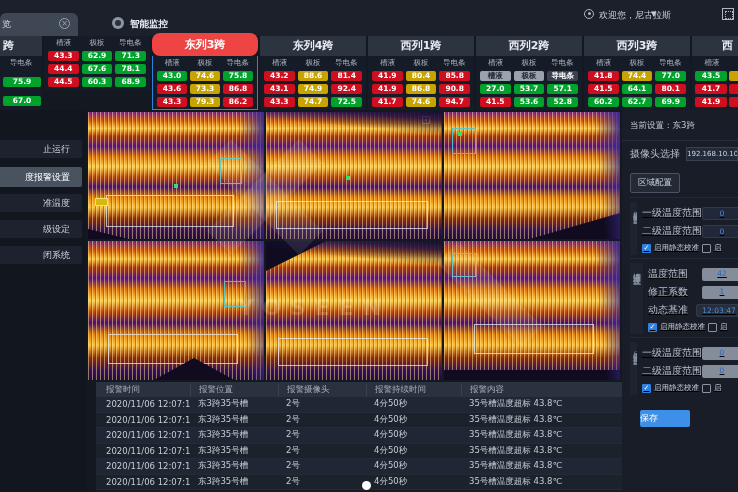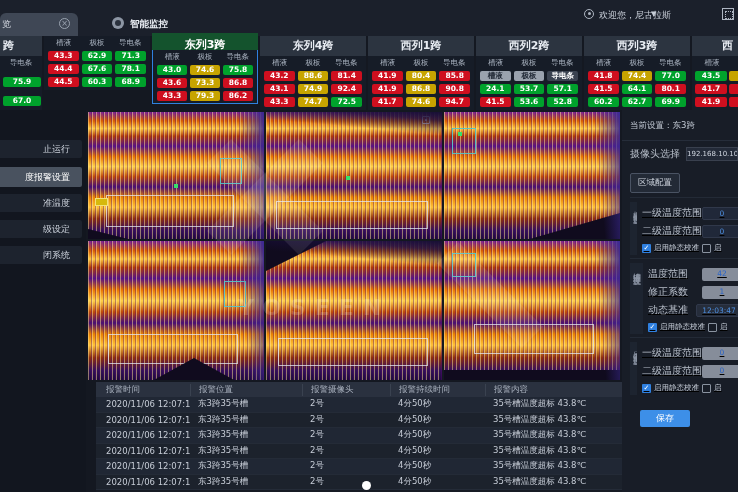--- a/index.html
+++ b/index.html
@@ -21,21 +21,21 @@
   .caret{position:absolute;left:651px;top:10px;font-size:7px;color:#c7cdd7;}
   .fs-ico{position:absolute;left:722px;top:8px;width:12px;height:12px;border:1px solid #aeb6c2;}
   .fs-ico:before{content:"";position:absolute;left:2px;top:2px;width:6px;height:6px;border:1px dotted #aeb6c2;}
 
   
   .span-col{position:absolute;top:36px;width:106px;height:74px;}
   .span-head{height:20px;line-height:20px;background:#2c3440;text-align:center;
     font-size:11px;font-weight:bold;color:#e8ecf2;overflow:hidden;white-space:nowrap;}
   .span-body{height:54px;background:#161c27;padding:0 3px;}
   .span-col.selected{top:33px;height:77px;}
-  .span-col.selected .span-head{height:17px;line-height:23px;background:#14532d;color:#fff;}
+  .span-col.selected .span-head{height:23px;line-height:23px;background:#ef4444;color:#fff;border-radius:8px;}
   .span-col.selected .span-body{border:1px solid #2f80e0;border-top:none;}
   .sub-headers{display:flex;height:12px;}
   .sub-h{flex:1;font-size:7.5px;color:#a7b0bd;text-align:center;line-height:13px;overflow:hidden;white-space:nowrap;}
   .chip-row{display:flex;gap:3px;margin:3px 1px;}
   .chip{flex:1;height:10px;line-height:10px;border-radius:2px;font-size:7.5px;font-weight:bold;
     color:#fff;text-align:center;overflow:hidden;white-space:nowrap;}
   .chip.red{background:#cf0f1f}.chip.green{background:#00a22c}.chip.yellow{background:#c7a400}
   .chip.gray{background:#9aa2ae;color:#242c39}.chip.dark{background:#3a4250}
   .pcol{overflow:hidden;}
   .pcol .span-head{text-align:left;padding-left:3px;}
@@ -73,21 +73,21 @@
 
   
   .alarm{position:absolute;left:96px;top:382px;width:532px;height:123px;background:#161b24;}
   .alarm-head{display:flex;height:15px;background:#2a313f;align-items:center;font-size:8.5px;color:#a9b1be;}
   .alarm-head>div{overflow:hidden;white-space:nowrap;}
   .alarm-head>div+div{border-left:1px solid #3a4250;}
   .alarm-row{display:flex;height:15.5px;align-items:center;font-size:8.5px;color:#c6ccd6;
     background:#1c222c;border-bottom:1px solid #242b37;}
   .alarm-row:nth-child(odd){background:#202734;}
   .alarm-row>div{overflow:hidden;white-space:nowrap;}
-  .c1{width:94px;padding-left:10px;}.c2{width:88px;padding-left:8px;}.c3{width:88px;padding-left:8px;margin-left:24px;}
+  .c1{width:94px;padding-left:10px;}.c2{width:88px;padding-left:8px;}.c3{width:88px;padding-left:8px;}
   .c4{width:95px;padding-left:8px;}.c5{flex:1;padding-left:8px;}
   .page-dot{position:absolute;left:362px;top:481px;width:9px;height:9px;border-radius:50%;background:#ffffff;}
 
   
   .panel{position:absolute;left:622px;top:110px;width:116px;height:382px;background:#181d27;
     padding:10px 0 0 8px;overflow:hidden;}
   .cur-row{font-size:8.5px;color:#c3cad5;white-space:nowrap;margin-bottom:8px;}
   .p-div{height:1px;background:#262d3a;margin:4px 0 6px -8px;}
   .cam-tabs{display:flex;align-items:center;gap:10px;margin-bottom:8px;}
   .cam-tab{font-size:8.5px;color:#9aa3b1;padding:4px 9px;white-space:nowrap;}
@@ -107,21 +107,21 @@
     color:#4d8fe0;overflow:hidden;white-space:nowrap;flex-shrink:0;margin-right:-4px;}
   .f-input.dark{background:#202839;border:1px solid #30384a;}
   .f-input.gray{background:#868d9a;color:#2a64c8;}
   .f-input.wide{width:46px;background:#262d3b;border:1px solid #30384a;}
   .chk-row{display:flex;align-items:center;gap:3px;margin:5px 0 2px 0;white-space:nowrap;overflow:hidden;}
   .chk{width:9px;height:9px;border-radius:1px;flex-shrink:0;}
   .chk.on{background:#2f80e0;color:#fff;font-size:7px;line-height:9px;text-align:center;}
   .chk.off{border:1px solid #8a93a0;background:transparent;}
   .chk-label{font-size:7.5px;color:#c3cad5;}
   .save-btn{display:inline-block;margin:12px 0 0 10px;width:50px;height:17px;background:#3d8fe8;color:#fff;
-    font-size:9px;line-height:17px;text-align:center;border-radius:2px;}
+    font-size:9px;line-height:17px;border-radius:2px;}
 </style>
 </head>
 <body>
 
 <div class="screen">
 
   <div class="topbar">
     <div class="browser-tab">
       <span class="tab-txt">览</span>
       <span class="tab-close">×</span>
@@ -264,21 +264,21 @@
             <div class="sub-h">极板</div>
             <div class="sub-h">导电条</div>
           </div>
       <div class="chip-rows">
             <div class="chip-row">
               <div class="chip gray">槽液</div>
               <div class="chip gray">极板</div>
               <div class="chip dark">导电条</div>
             </div>
             <div class="chip-row">
-              <div class="chip green">24.1</div>
+              <div class="chip green">27.0</div>
               <div class="chip green">53.7</div>
               <div class="chip green">57.1</div>
             </div>
             <div class="chip-row">
               <div class="chip red">41.5</div>
               <div class="chip green">53.6</div>
               <div class="chip green">52.8</div>
             </div>
           </div>
     </div>

